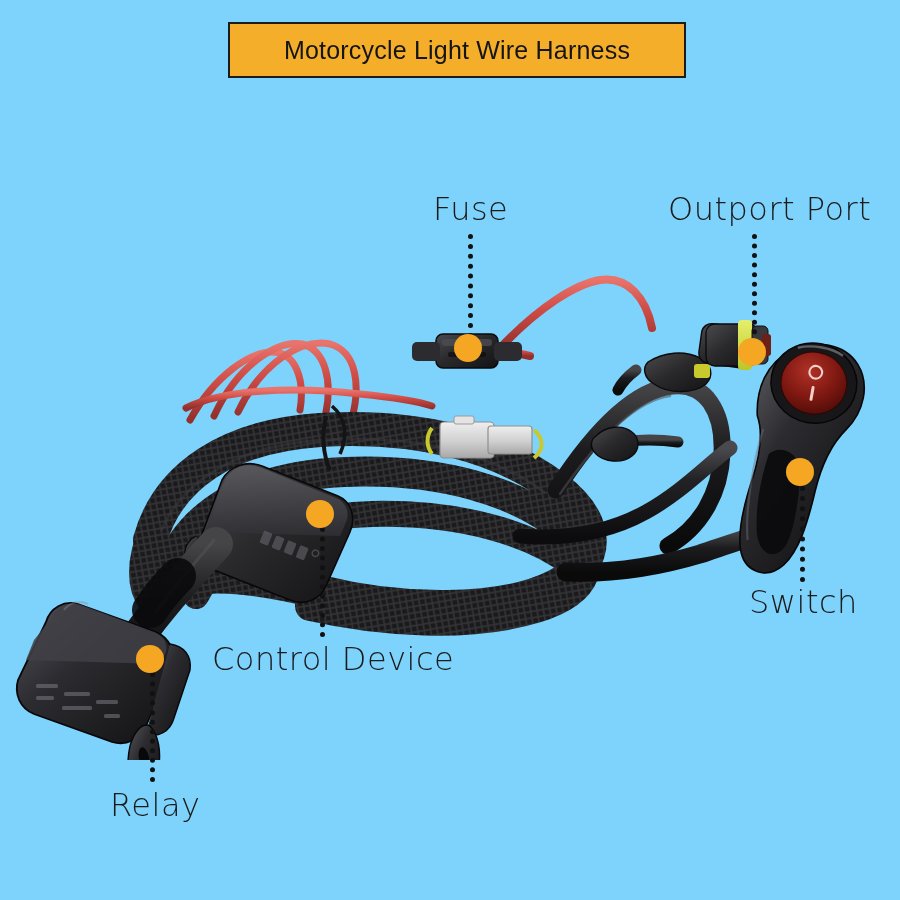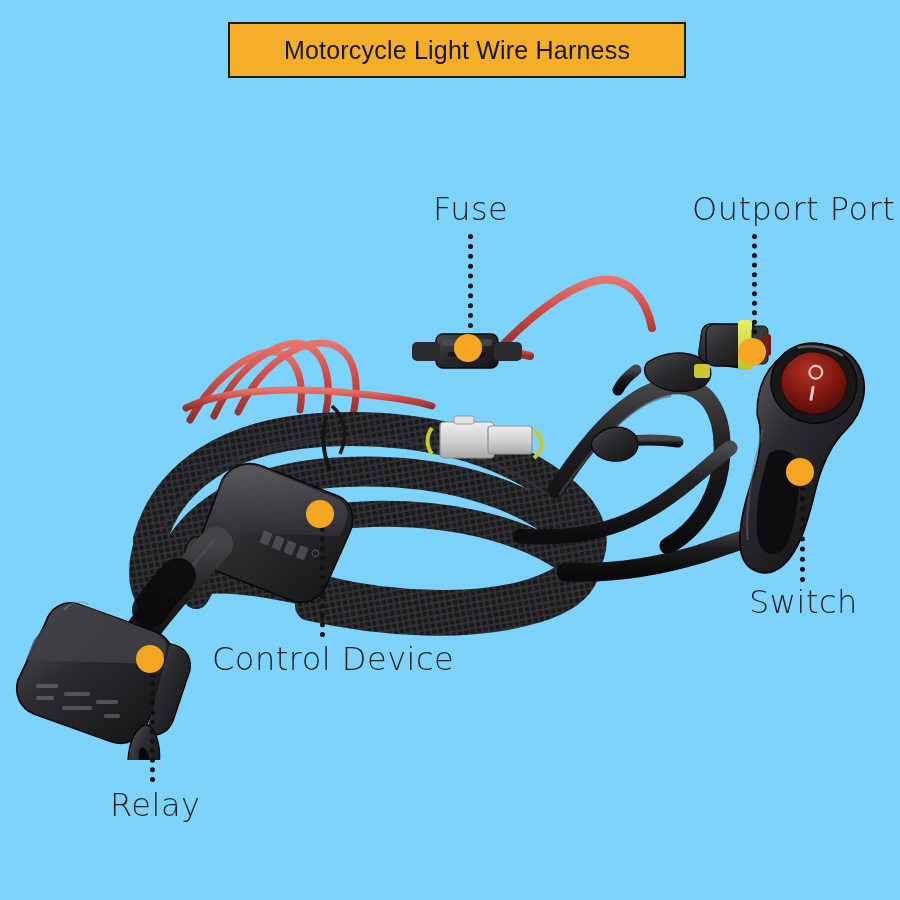--- a/index.html
+++ b/index.html
@@ -39,21 +39,21 @@
   .callout-label {
     position: absolute;
     font-family: "DejaVu Sans", sans-serif;
     font-weight: 300;
     font-size: 32px;
     color: #1a1a1a;
     white-space: nowrap;
     letter-spacing: 0.5px;
   }
   #label-fuse      { left: 433px; top: 190px; }
-  #label-outport   { left: 692px; top: 190px; }
+  #label-outport   { left: 668px; top: 190px; }
   #label-switch    { left: 749px; top: 583px; }
   #label-control   { left: 212px; top: 640px; }
   #label-relay     { left: 110px; top: 786px; text-align: right; }
 
   
   .leader {
     position: absolute;
     width: 0;
     border-left: 5px dotted #111;
   }

